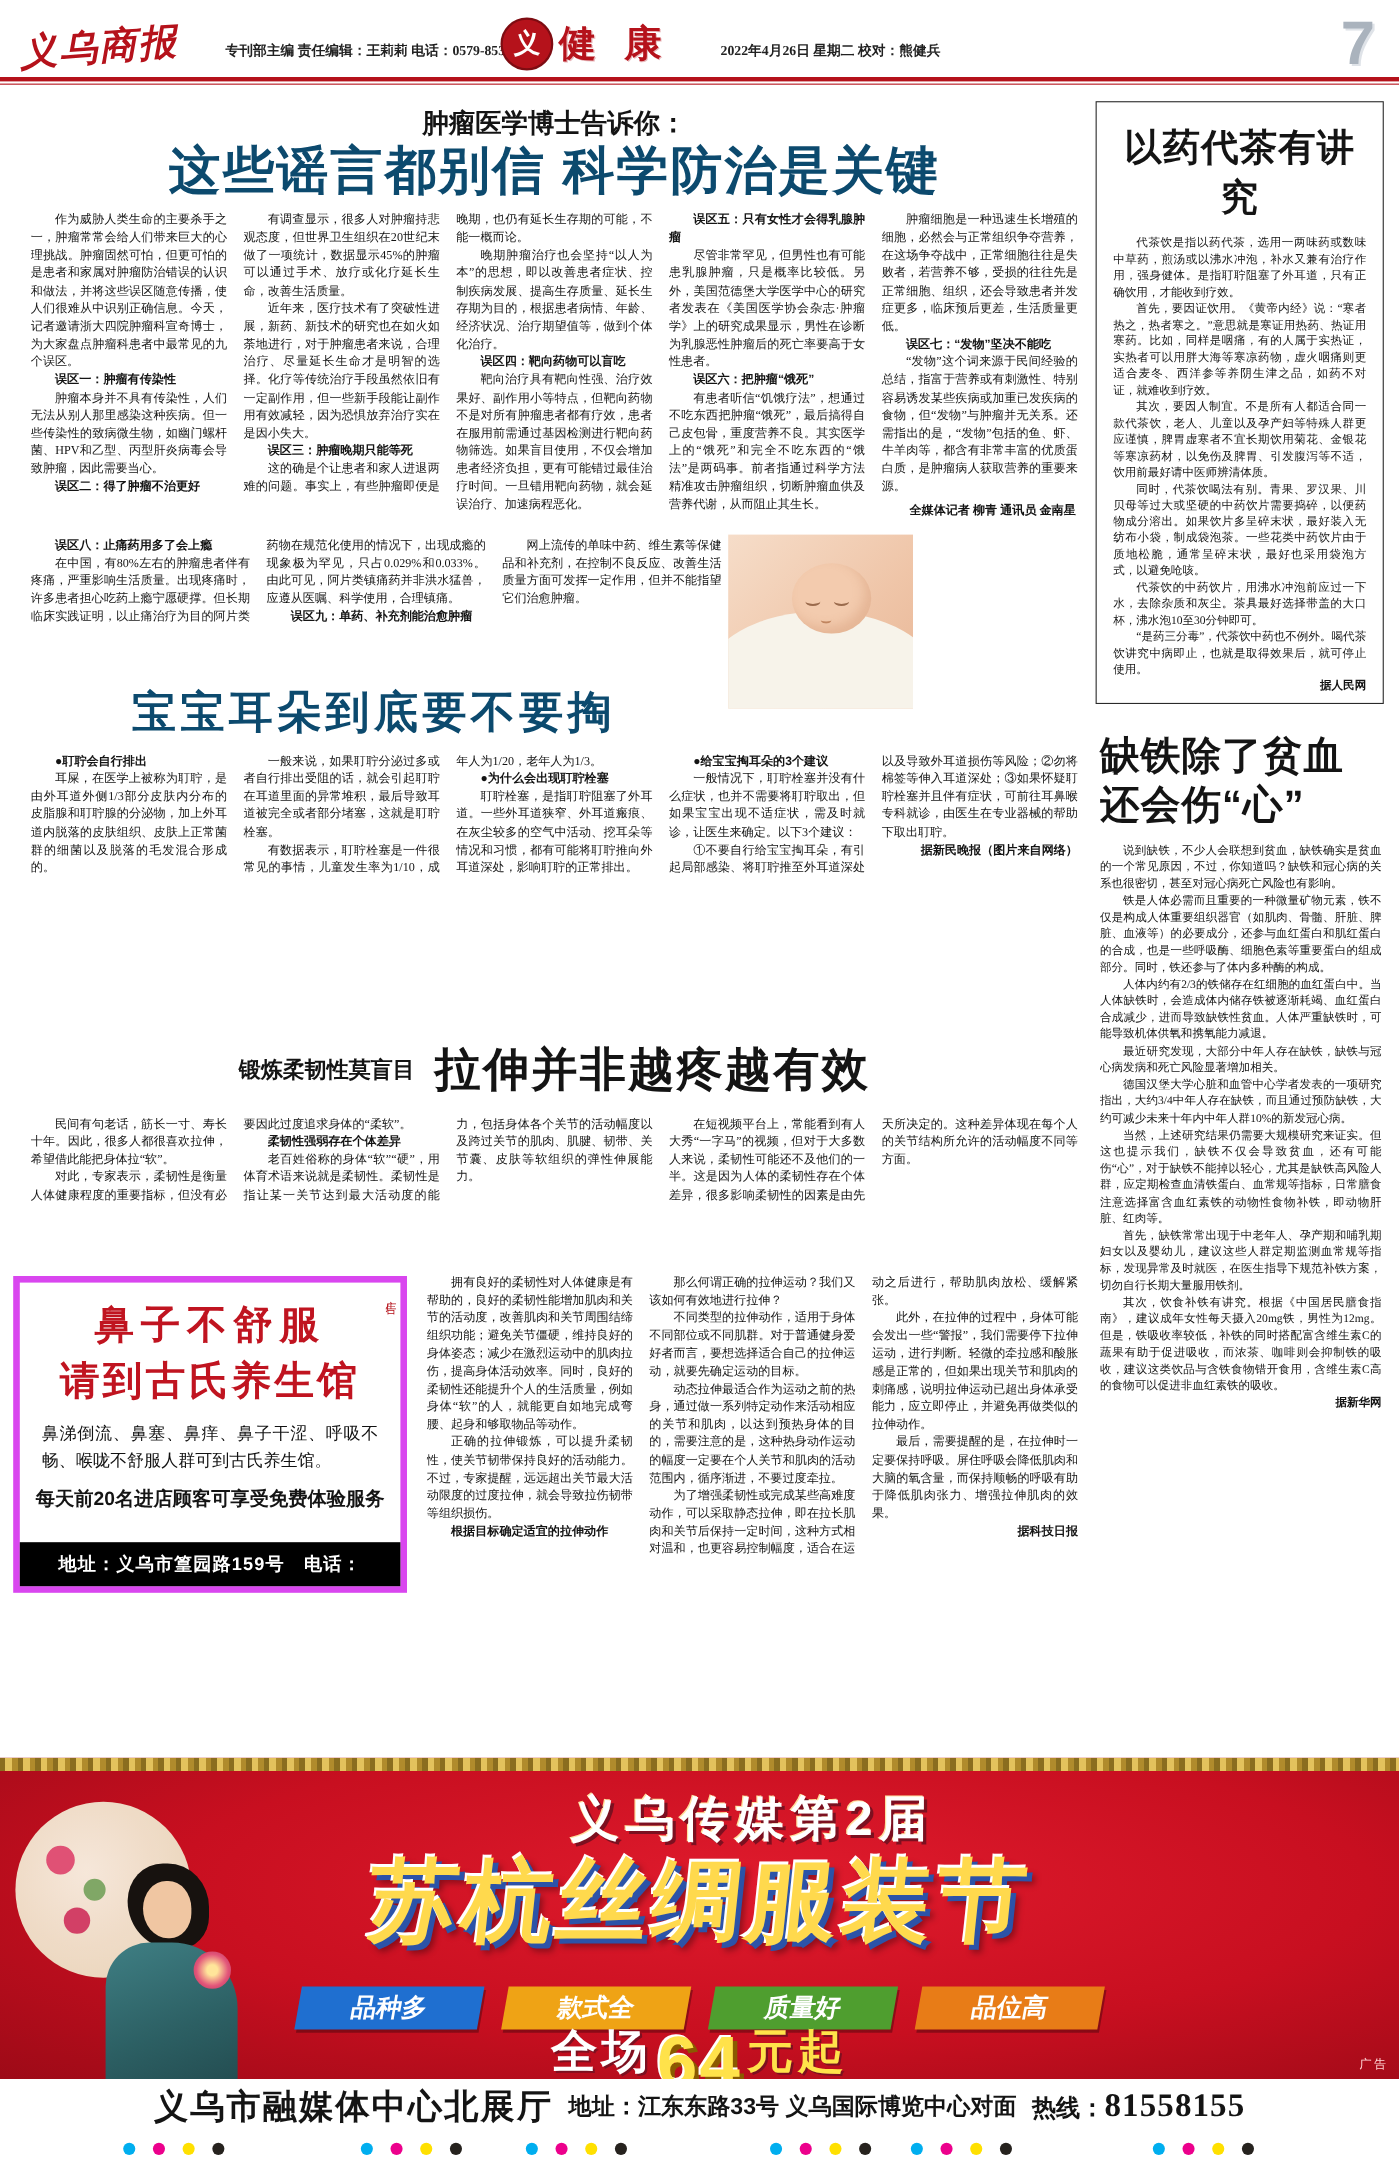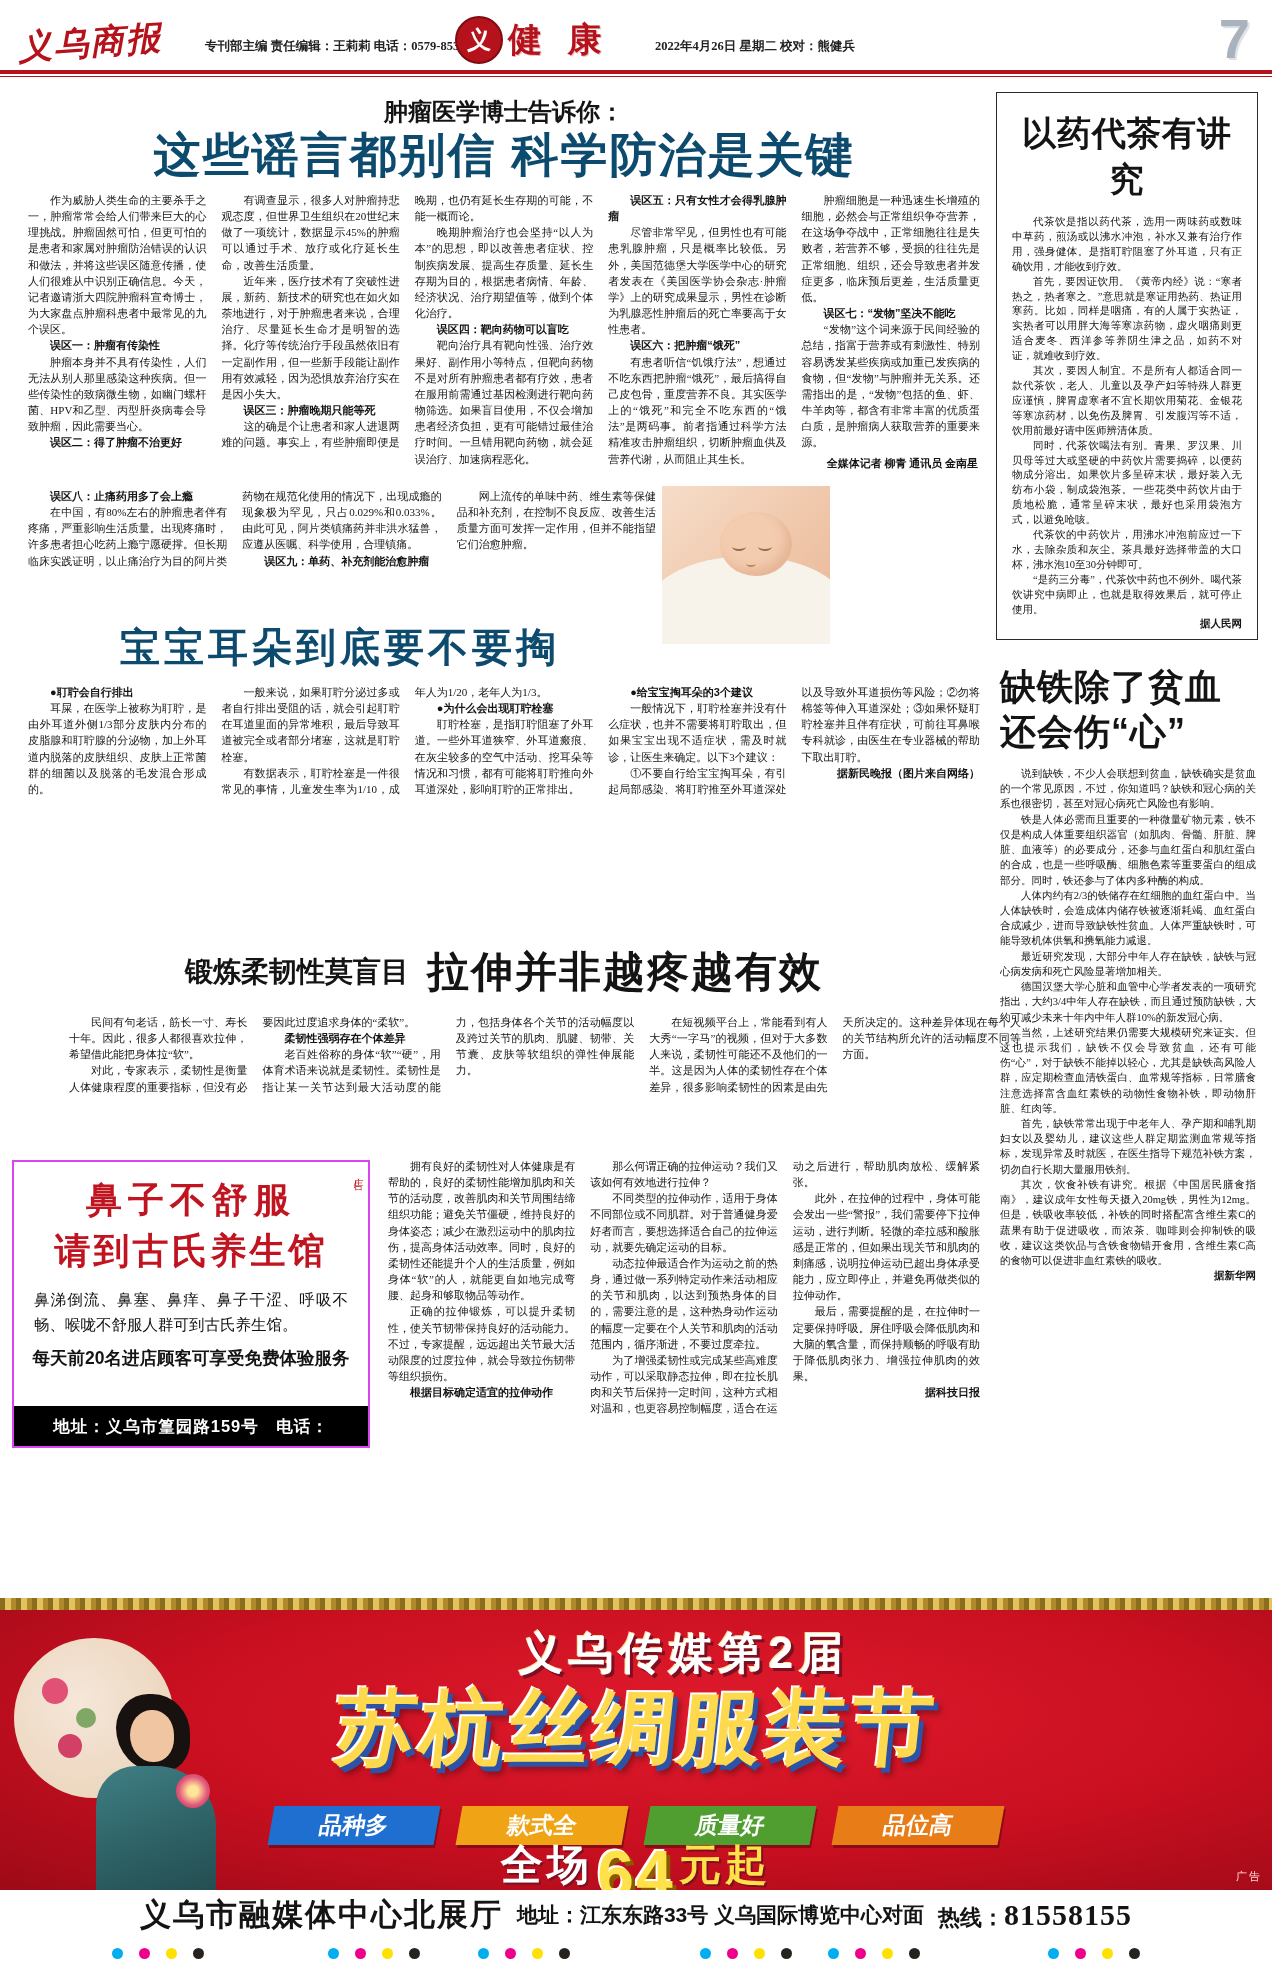--- a/index.html
+++ b/index.html
@@ -60,29 +60,29 @@
   #iron-headline{position:absolute;left:1000px;top:664px;width:254px;font-size:36px;line-height:1.25;
     font-weight:900;font-family:"Liberation Sans",sans-serif;letter-spacing:1px;}
   #iron-body{left:1000px;top:766px;width:256px;height:812px;font-size:10.5px;line-height:1.45;}
 
   
   #ear-headline{left:40px;top:620px;width:600px;font-size:40px;letter-spacing:4px;}
   #ear-body{left:28px;top:684px;width:952px;height:246px;column-count:5;column-gap:15px;}
 
   
   #stretch-head{position:absolute;left:28px;top:944px;width:952px;text-align:center;white-space:nowrap;}
-  #stretch-kicker{font-size:28px;font-weight:700;font-family:"Liberation Sans",sans-serif;
+  #stretch-kicker{font-size:20px;font-weight:700;font-family:"Liberation Sans",sans-serif;
     vertical-align:middle;margin-right:18px;}
   #stretch-headline{font-size:42px;font-weight:900;font-family:"Liberation Sans",sans-serif;
     letter-spacing:2px;vertical-align:middle;}
-  #stretch-intro{left:28px;top:1014px;width:952px;height:138px;column-count:5;column-gap:15px;margin-left:41px;}
+  #stretch-intro{left:28px;top:1014px;width:952px;height:138px;column-count:5;column-gap:15px;}
   #stretch-body{left:388px;top:1158px;width:592px;height:434px;column-count:3;column-gap:15px;}
 
   
-  #clinic-ad{position:absolute;left:12px;top:1160px;width:358px;height:288px;border:2px solid #d946ef;
+  #clinic-ad{position:absolute;left:12px;top:1160px;width:358px;height:288px;border:6px solid #d946ef;
     box-sizing:border-box;background:#fff;}
   #clinic-ad .adlabel{position:absolute;right:3px;top:8px;writing-mode:vertical-rl;
     font-size:10px;color:#b5121b;letter-spacing:2px;}
   .clinic-title{ text-align:center;color:#c01420;font-weight:900;font-family:"Liberation Sans",sans-serif;}
   #clinic-t1{font-size:36px;margin-top:14px;letter-spacing:6px;}
   #clinic-t2{font-size:36px;letter-spacing:3px;margin-top:2px;}
   #clinic-body{margin:12px 20px 0;font-size:15.5px;line-height:1.6;text-align:justify;color:#111;}
   #clinic-high{margin:8px 12px 0;font-size:17.5px;font-weight:900;text-align:center;
     font-family:"Liberation Sans",sans-serif;}
   #clinic-foot{position:absolute;left:0;bottom:0;width:100%;height:40px;background:#000;color:#fff;

